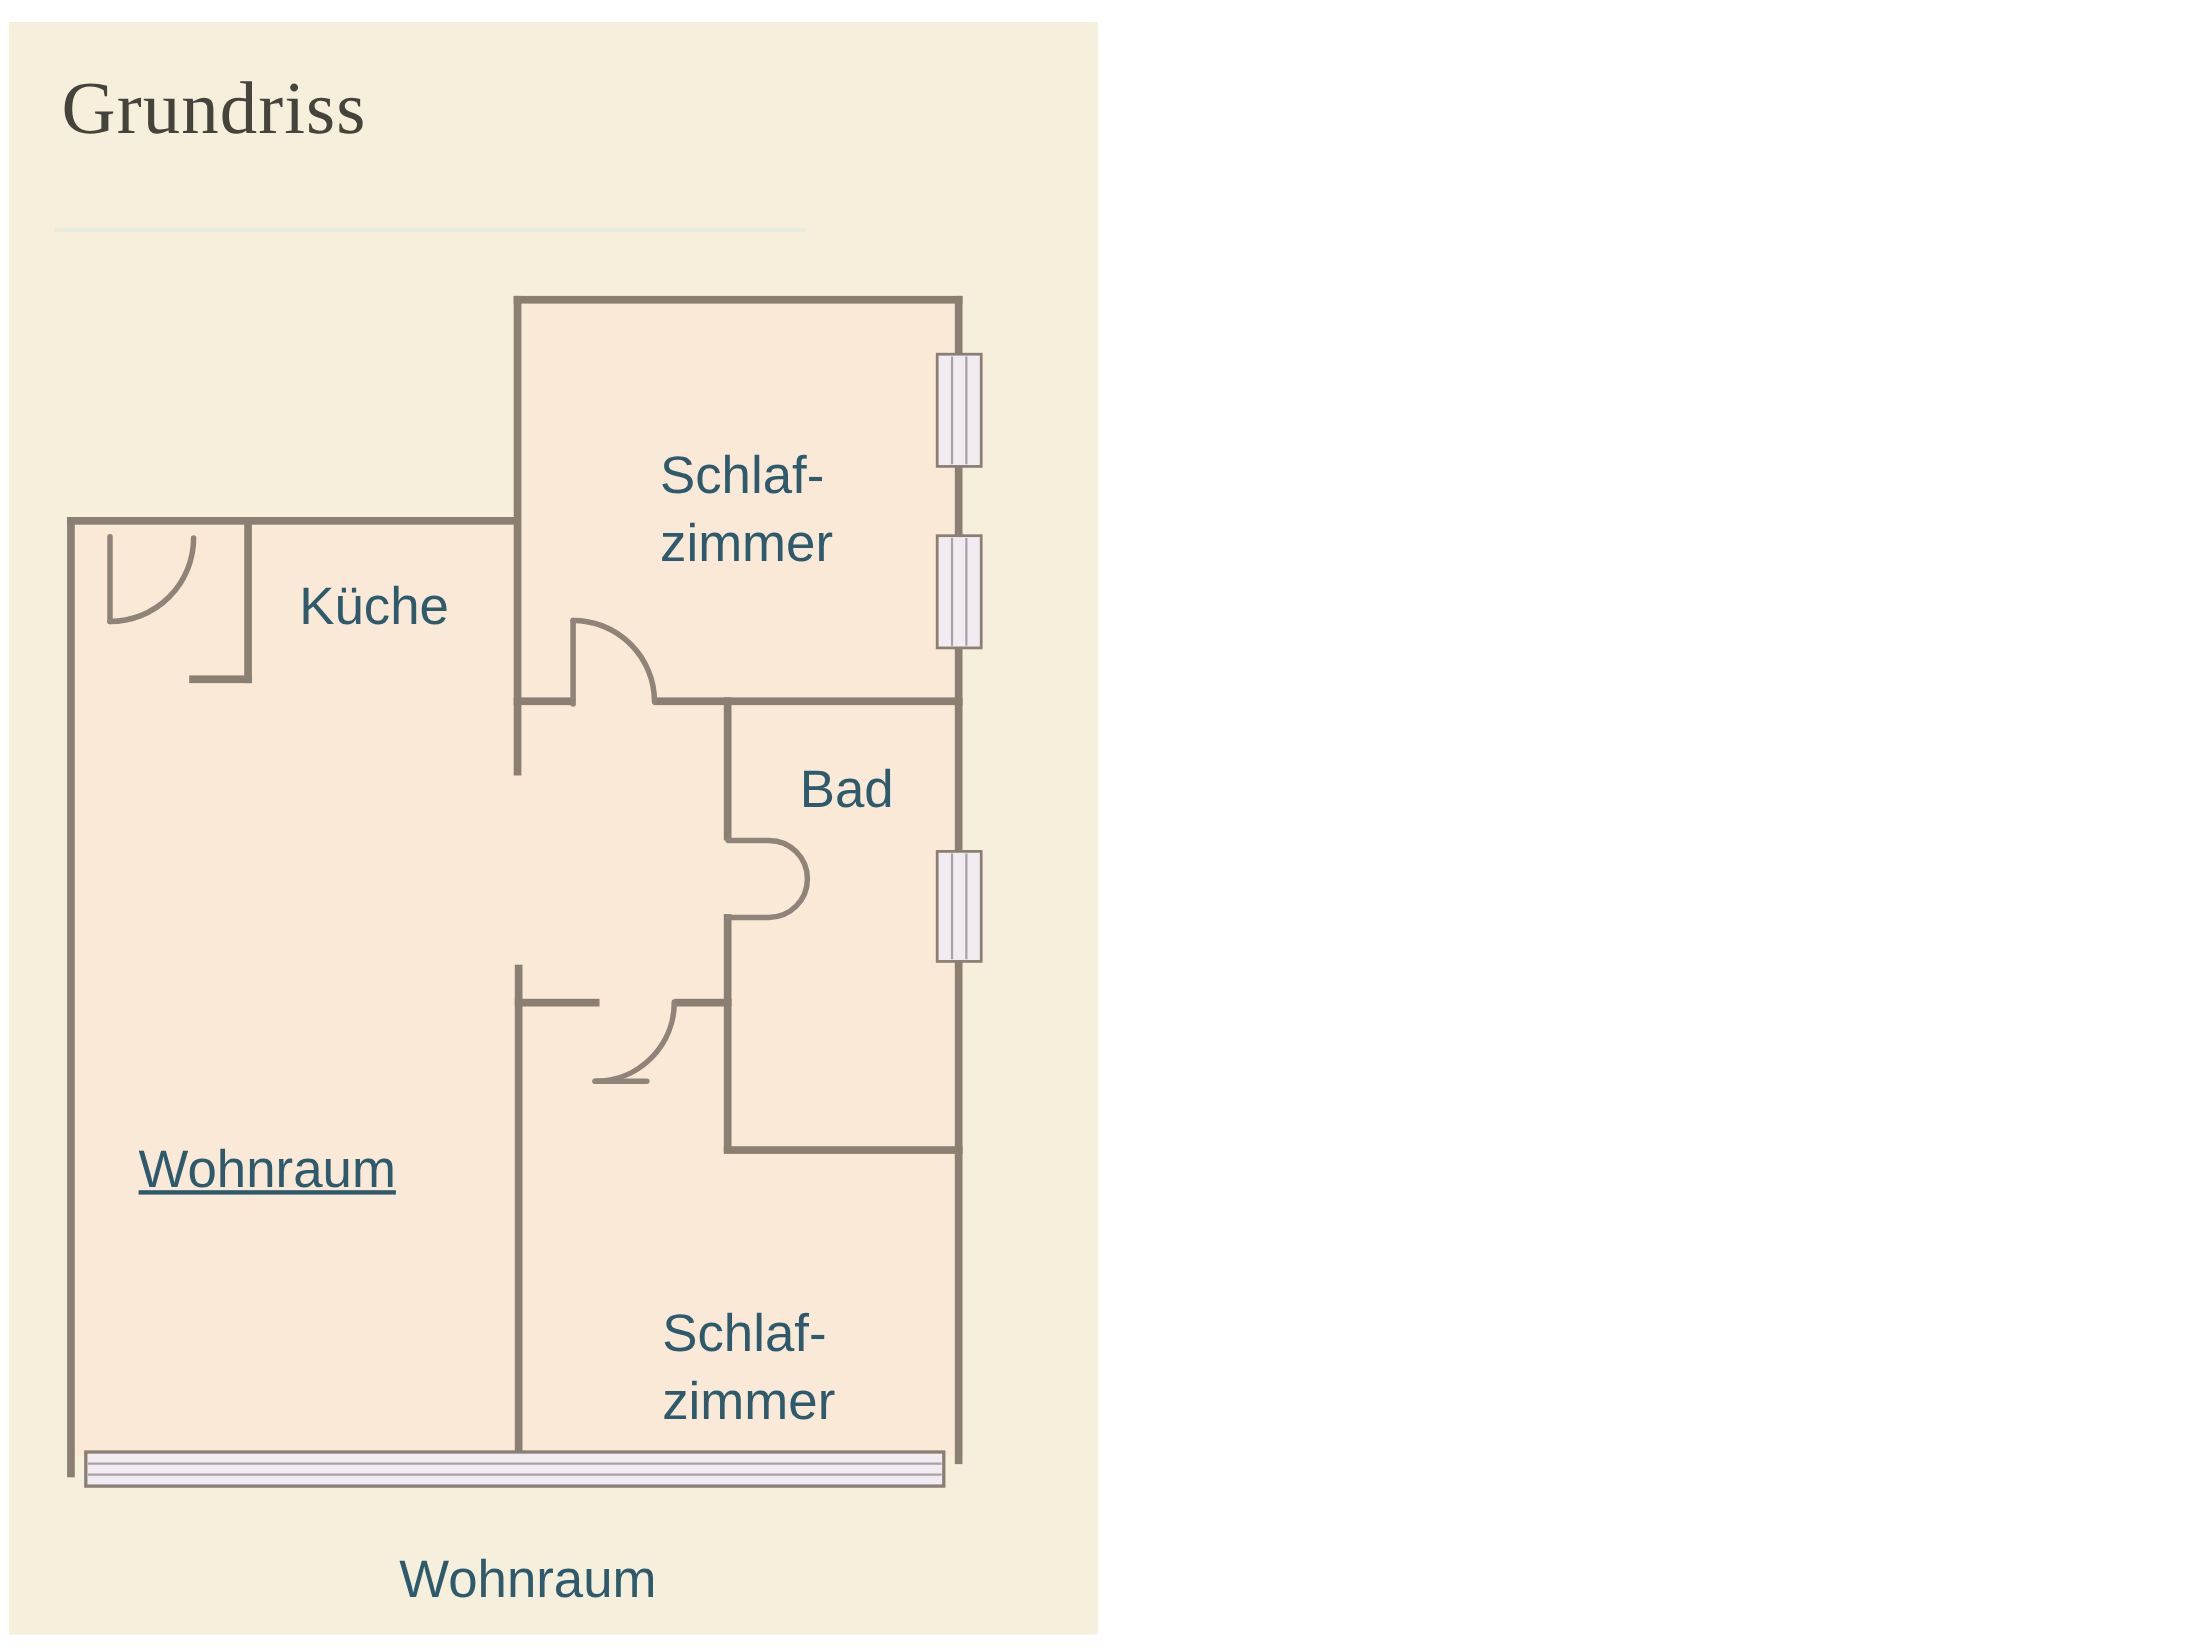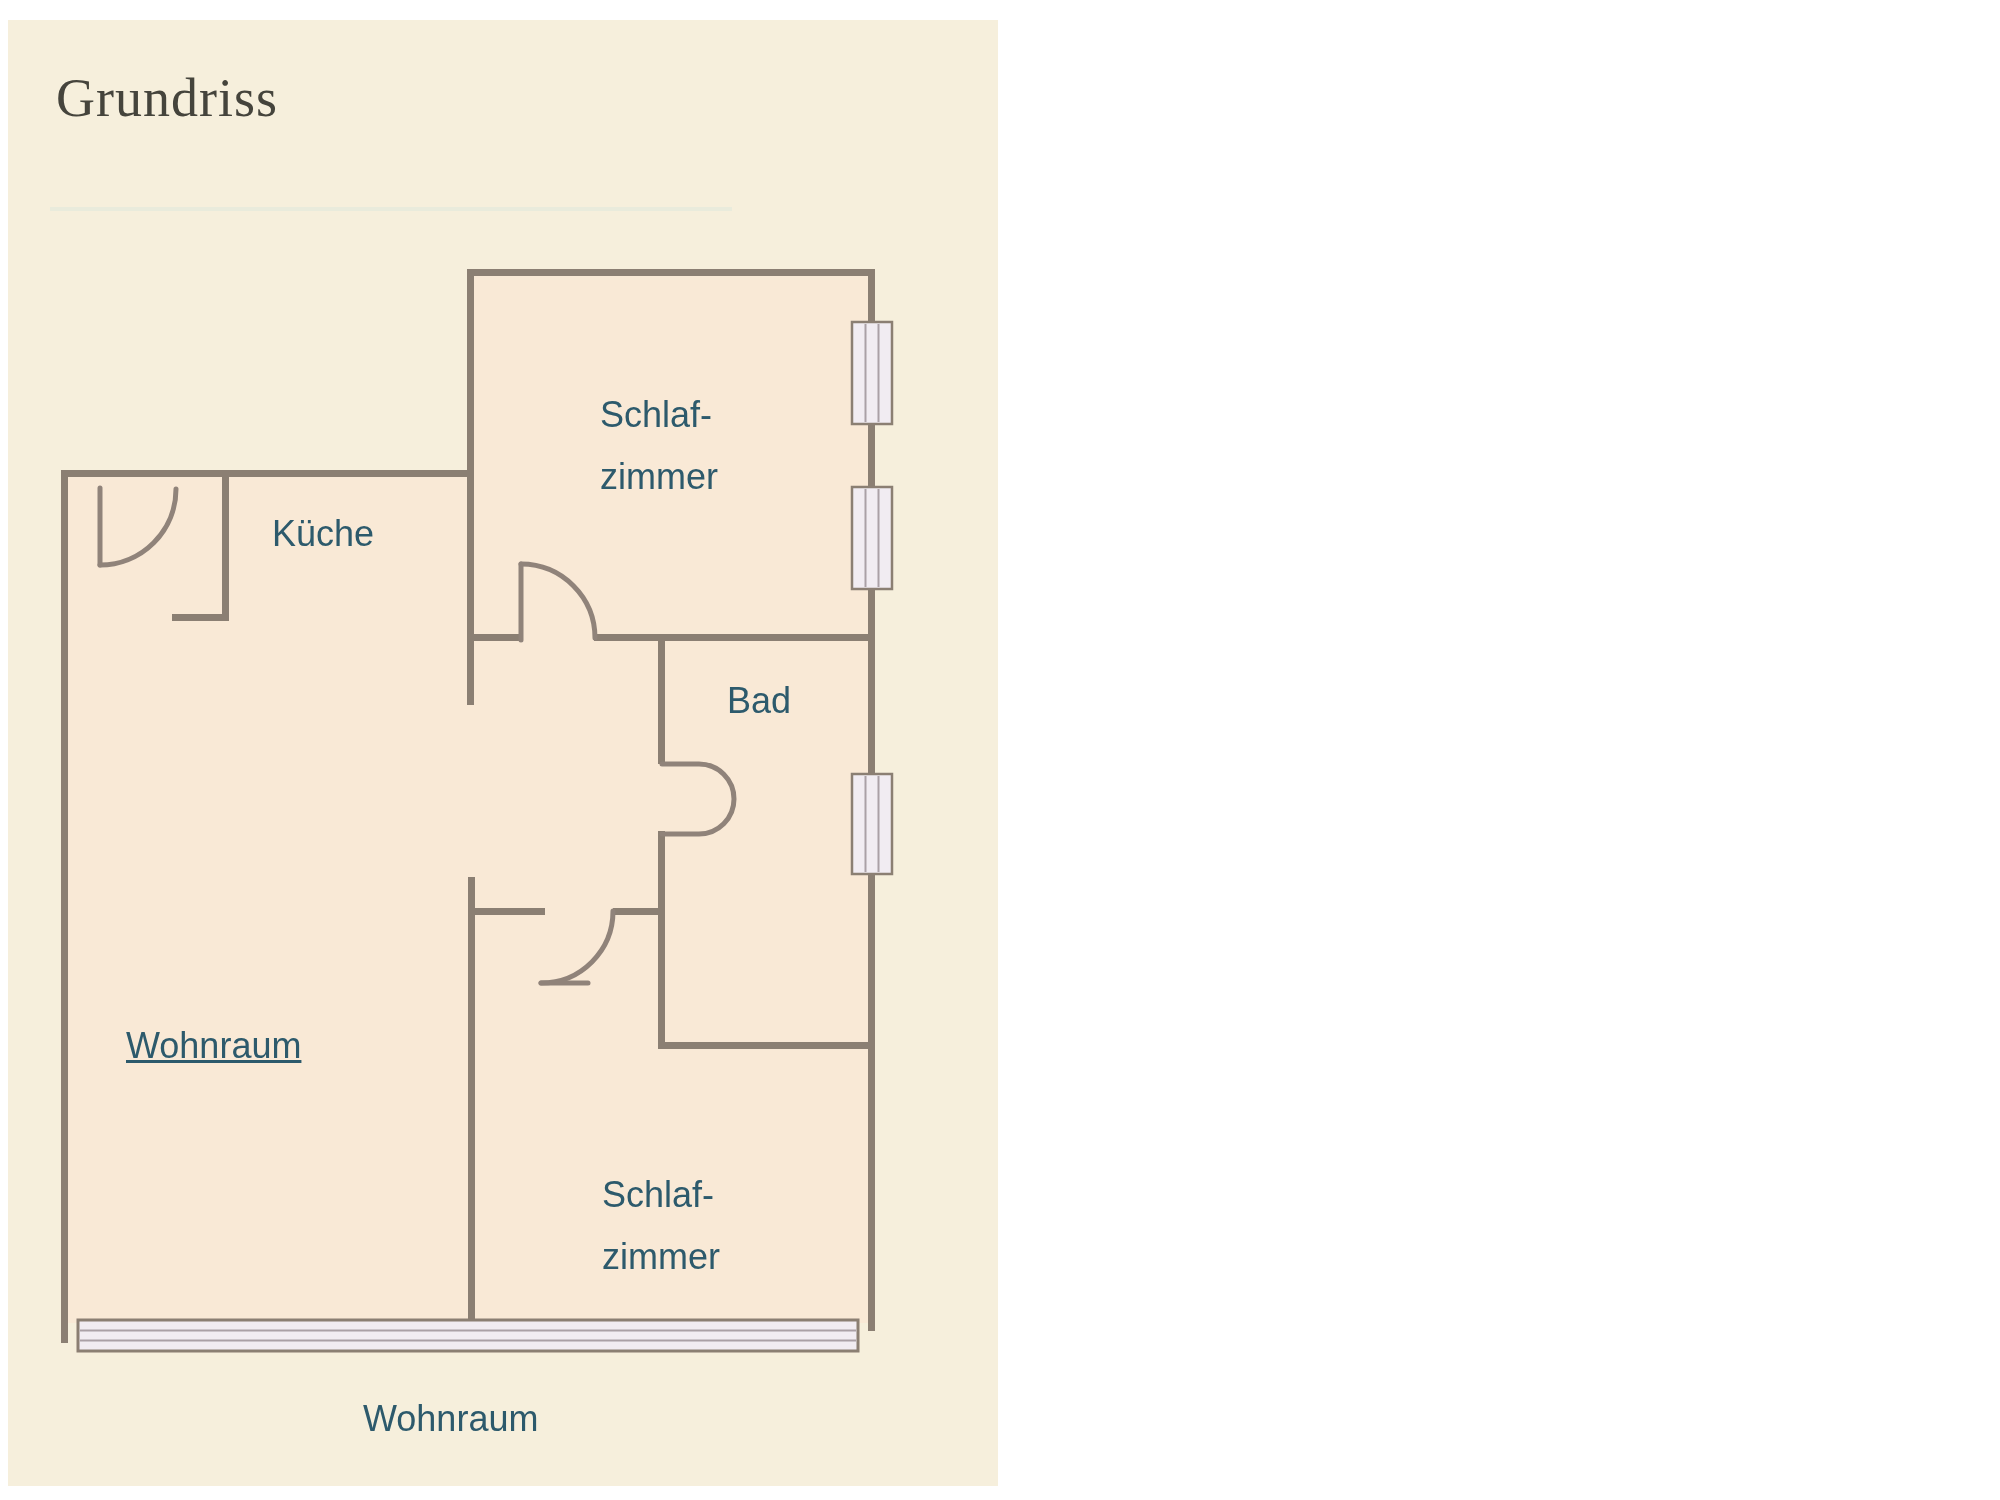--- a/index.html
+++ b/index.html
@@ -2,26 +2,26 @@
 <html><head>
 <meta charset="utf-8">
 <style>
   html,body{margin:0;padding:0;background:#ffffff;}
   body{width:2000px;height:1500px;position:relative;overflow:hidden;
        font-family:"Liberation Sans", sans-serif;}
   .panel{position:absolute;left:8px;top:20px;width:990px;height:1466px;
          background:#f6efdc;}
   .page-title{position:absolute;left:48px;top:36px;
          font-family:"Liberation Serif", serif;
-         font-size:54px;line-height:84px;color:#45443c;letter-spacing:1px;}
+         font-size:68px;line-height:84px;color:#45443c;letter-spacing:1px;}
   .divider{position:absolute;left:42px;top:187px;width:682px;height:4px;
          background:#e9ebdc;}
   svg.plan{position:absolute;left:0;top:0;}
-  .room-label{position:absolute;color:#2d5a6c;font-size:36px;line-height:62px;
-         white-space:pre;}
+  .room-label{position:absolute;color:#2d5a6c;font-size:48px;line-height:62px;
+         white-space:pre;margin-top:18px;}
   .lbl-kueche{left:272px;top:510px;line-height:48px;}
   .lbl-schlaf-top{left:600px;top:384px;}
   .lbl-bad{left:727px;top:677px;line-height:48px;text-align:right;}
   .lbl-wohnraum{left:126px;top:1022px;line-height:48px;text-decoration:underline;}
   .lbl-schlaf-bottom{left:602px;top:1164px;}
   .lbl-meerblick{left:363px;top:1395px;line-height:48px;}
 </style>
 </head>
 <body>
 

